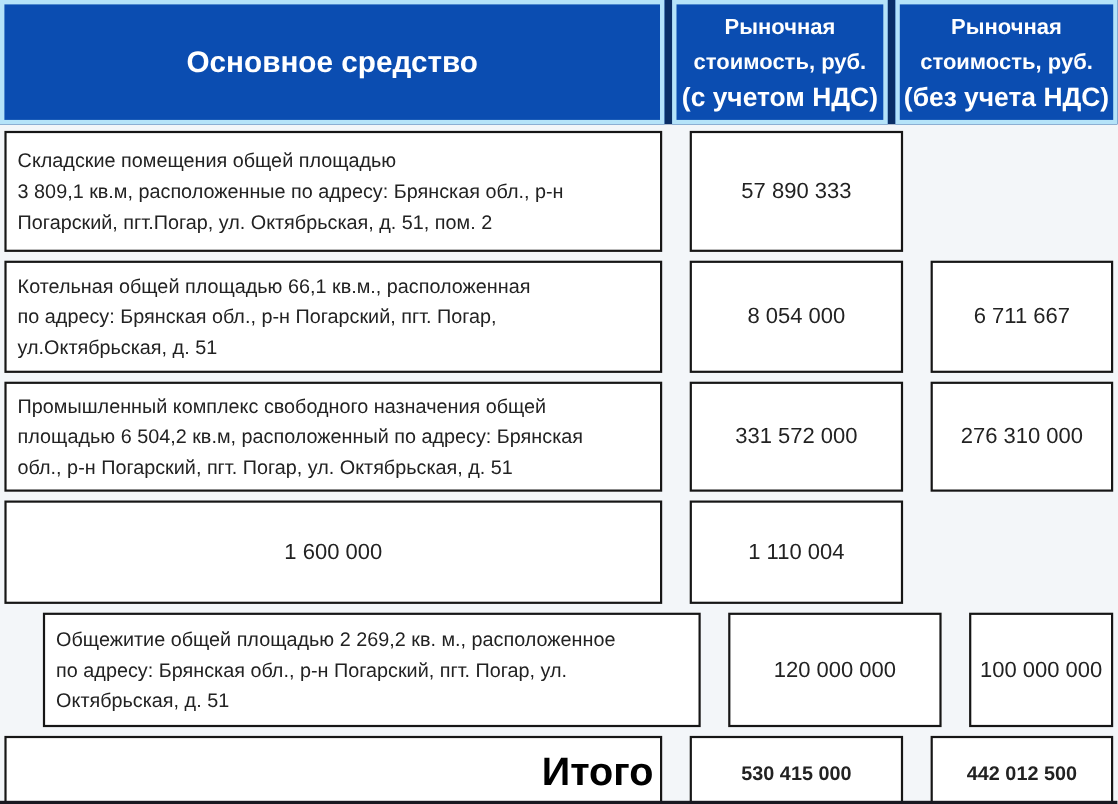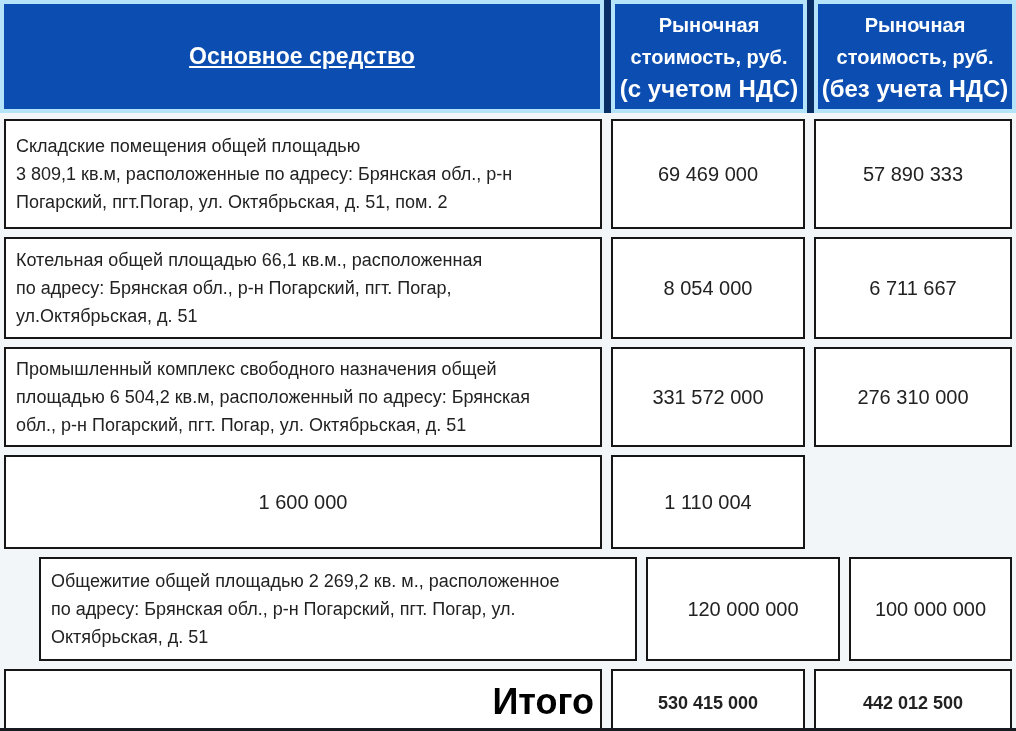--- a/index.html
+++ b/index.html
@@ -28,27 +28,27 @@
     display: flex;
     flex-direction: column;
     align-items: center;
     justify-content: center;
     text-align: center;
     color: #ffffff;
     font-weight: bold;
   }
   .hdr-cell .t1 { font-size: 20px; line-height: 32px; display: block; max-width: 160px; }
   .hdr-cell .t2 { font-size: 24px; line-height: 32px; display: block; }
-  .hdr-asset { font-size: 23px; text-decoration: underline; }
+  .hdr-asset { font-size: 27px; }
 
   
   .row {
     display: grid;
     grid-template-columns: 598px 194px 1fr;
-    column-gap: 9px;
+    column-gap: 25px;
     margin: 8px 4px 0 4px;
     border-radius: 16px;
   }
   .row.first { margin-top: 6px; }
   .cell {
     background: #ffffff;
     border: 2px solid #161616;
     box-sizing: border-box;
     display: flex;
     align-items: center;
@@ -97,23 +97,20 @@
     <span class="t1">Рыночная стоимость, руб.</span>
     <span class="t2">(без учета НДС)</span>
   </div>
 </div>
 
 <div class="row first r1">
   <div class="cell desc">
     <span class="desc-text">Складские помещения общей площадью
 3 809,1 кв.м, расположенные по адресу: Брянская обл., р-н
 Погарский, пгт.Погар, ул. Октябрьская, д. 51, пом. 2</span>
-  </div>
-  <div class="cell num">
-    <span>69 469 000</span>
   </div>
   <div class="cell num">
     <span>57 890 333</span>
   </div>
 </div>
 
 <div class="row r2">
   <div class="cell desc">
     <span class="desc-text">Котельная общей площадью 66,1 кв.м., расположенная
 по адресу: Брянская обл., р-н Погарский, пгт. Погар,

